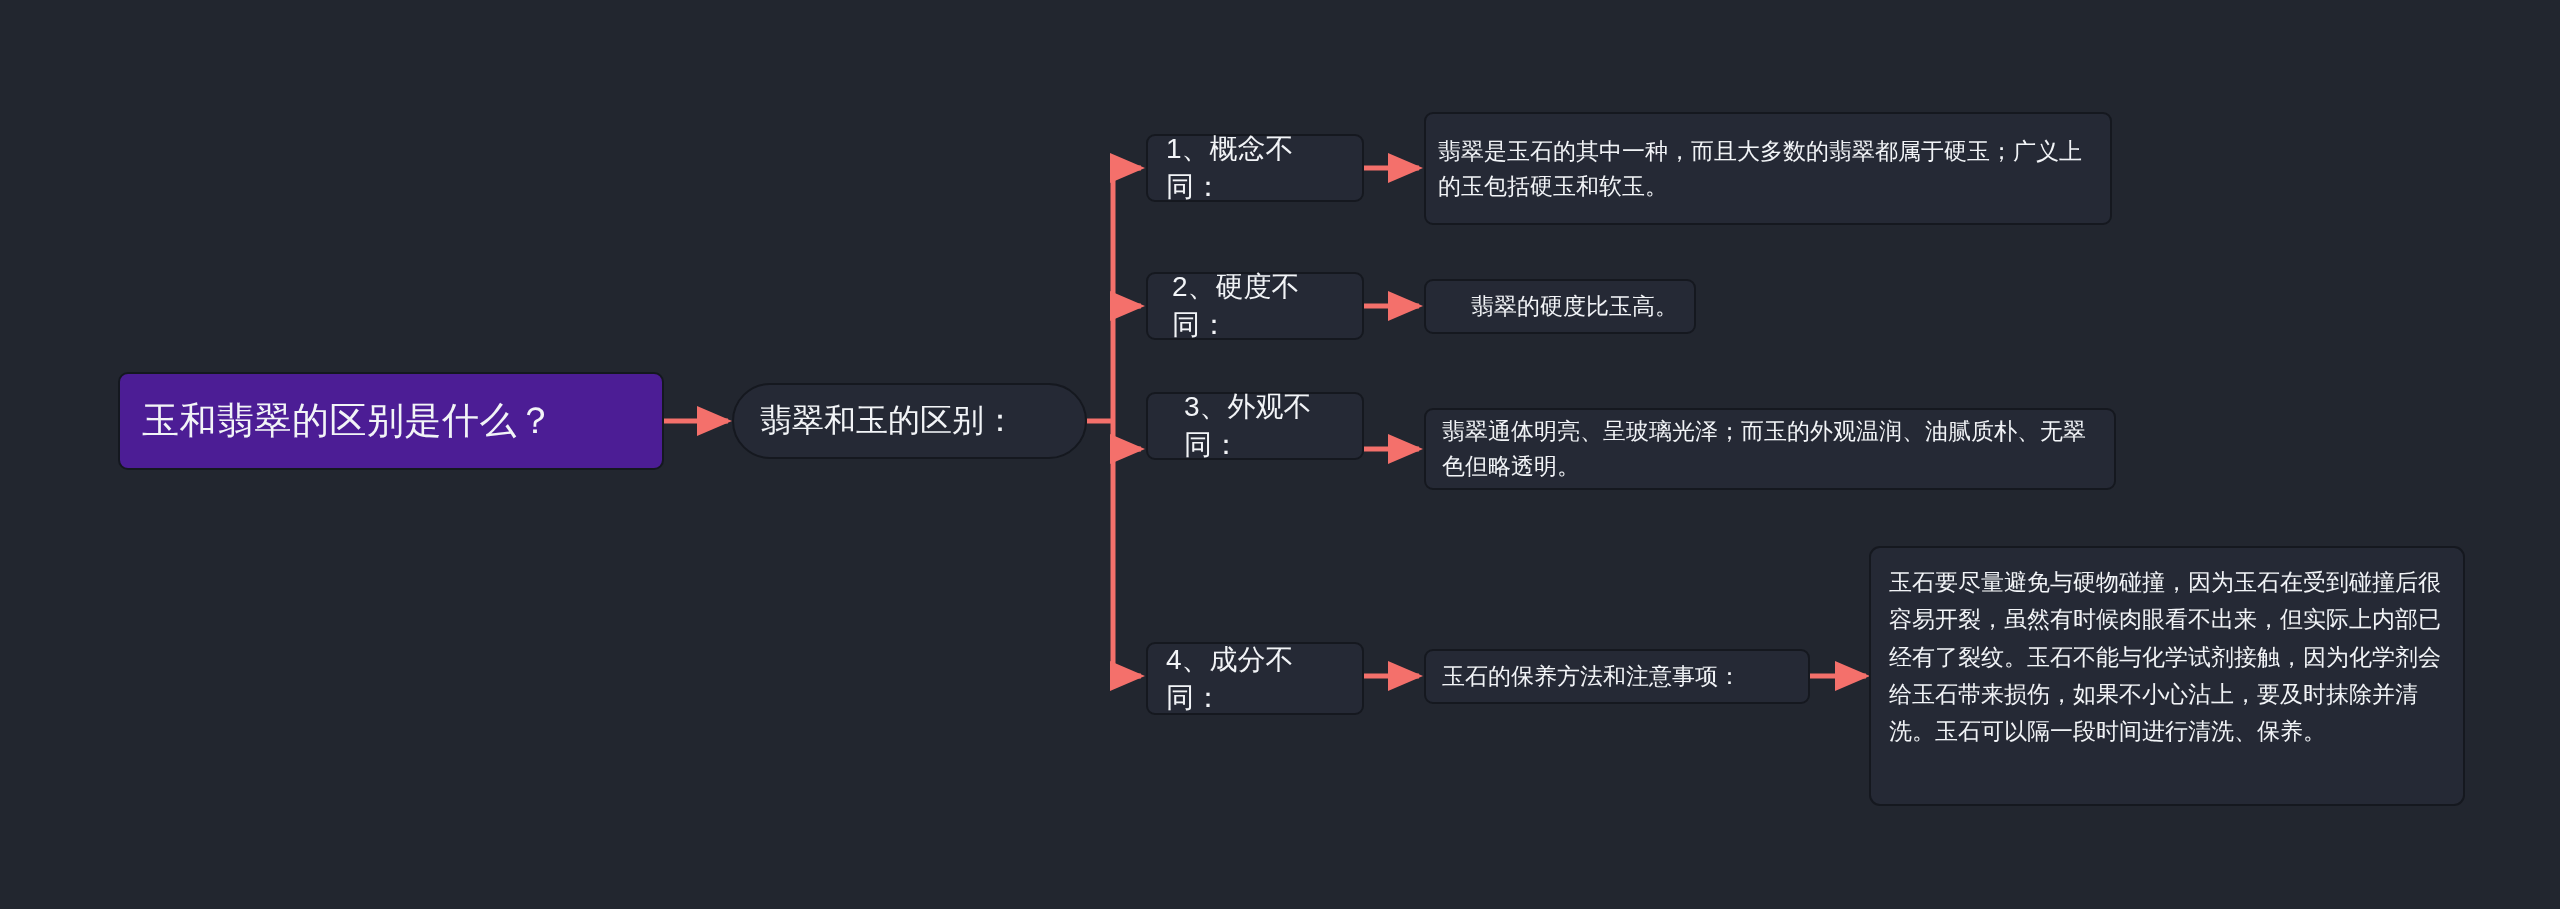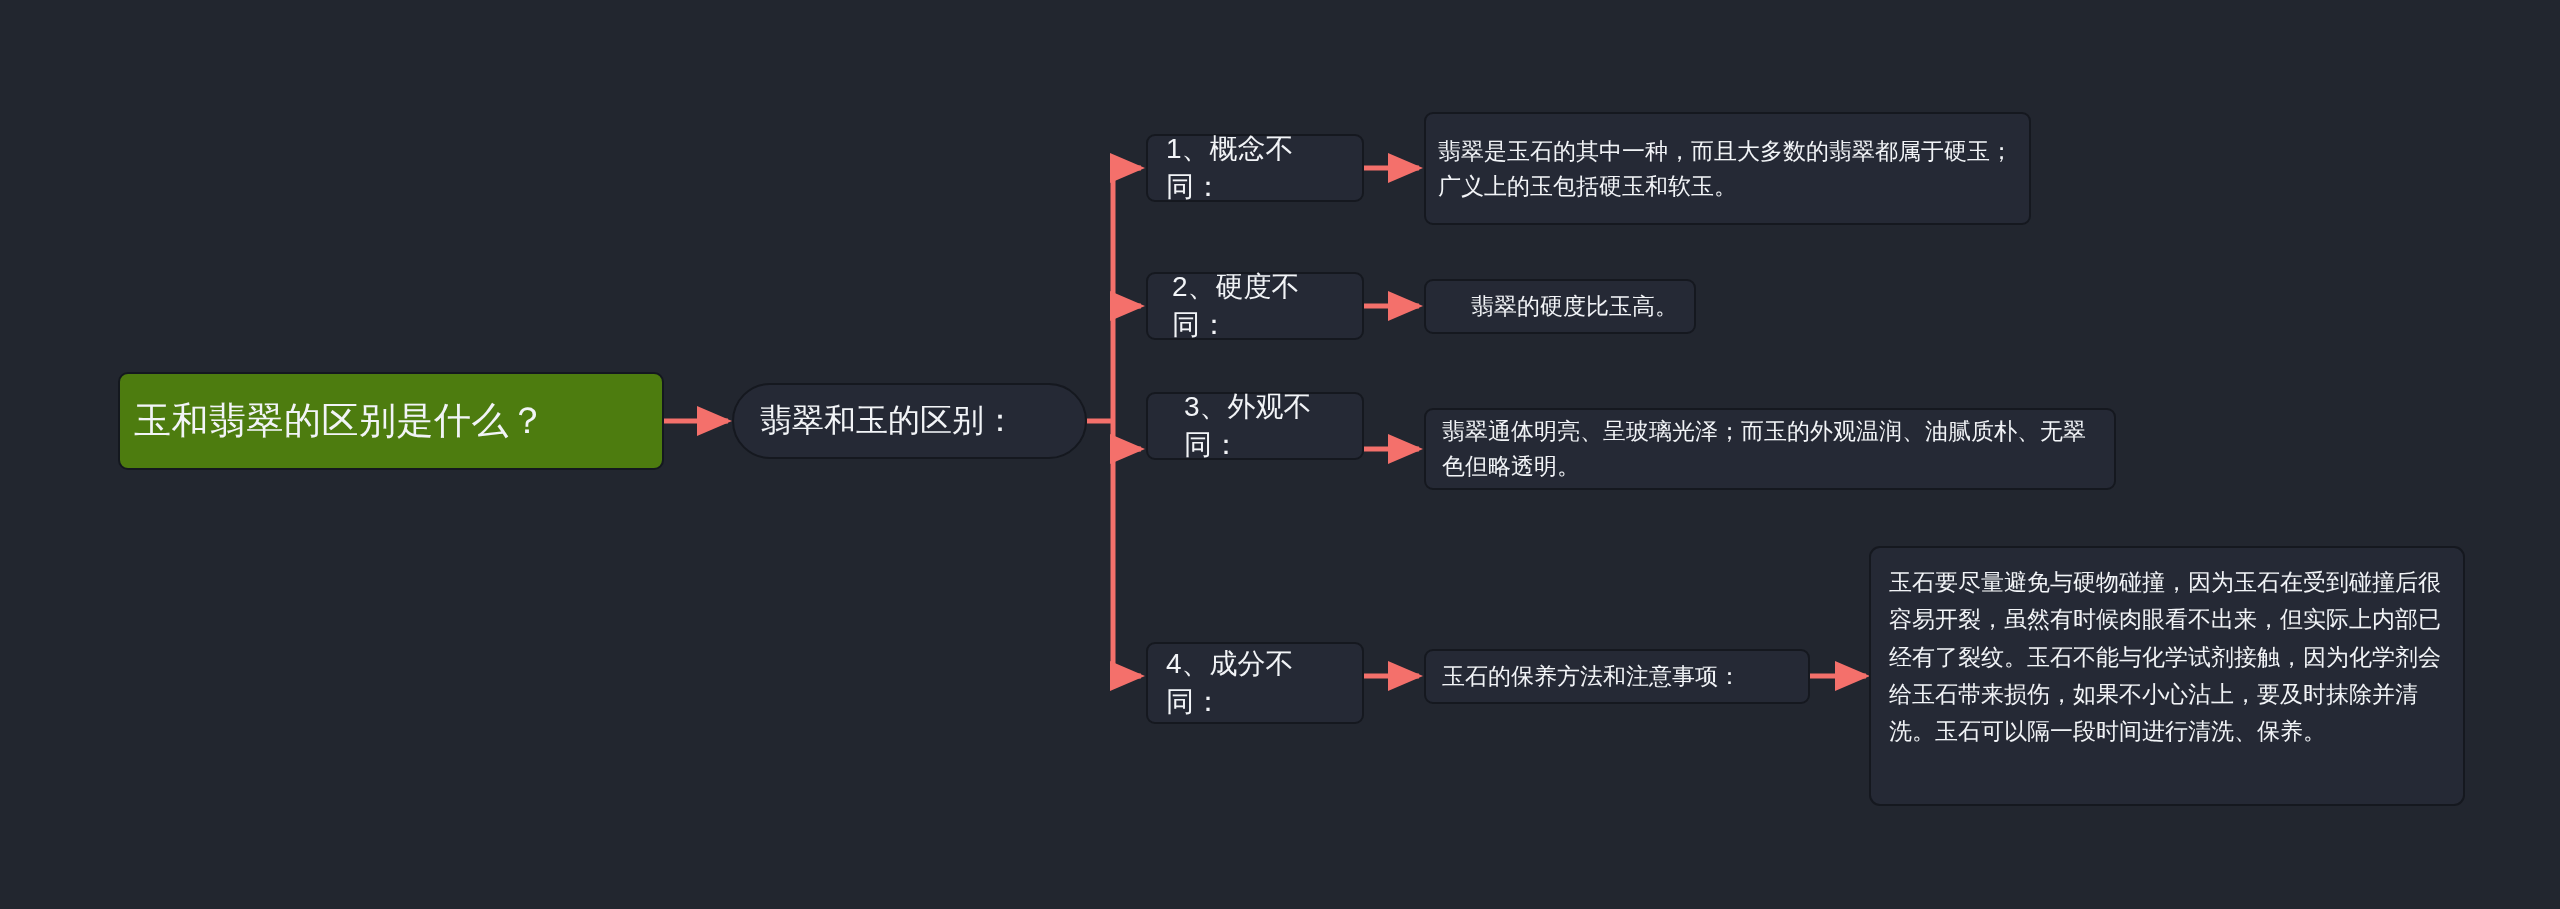--- a/index.html
+++ b/index.html
@@ -24,26 +24,26 @@
   }
   .node {
     position: absolute;
     box-sizing: border-box;
     display: flex;
     align-items: center;
     color: #f2f4f7;
     border-radius: 9px;
   }
   .node-root {
-    background: #4d7c0f;
+    background: #4c1d95;
     border: 2px solid #14181f;
     border-radius: 10px;
     font-size: 37px;
     letter-spacing: 0.5px;
-    padding: 0 14px;
+    padding: 0 22px;
   }
   .node-dark {
     background: #252935;
     border: 2px solid #15181f;
   }
   .node-l2 {
     font-size: 32px;
     padding: 0 26px;
     border-radius: 40px;
   }
@@ -111,39 +111,39 @@
     <span>玉和翡翠的区别是什么？</span>
   </div>
 
   <div class="node node-dark node-l2" style="left:732px; top:383px; width:355px; height:76px;">
     <span>翡翠和玉的区别：</span>
   </div>
 
   <div class="node node-dark node-branch" style="left:1146px; top:134px; width:218px; height:68px;">
     <span>1、概念不同：</span>
   </div>
-  <div class="node node-dark node-leaf" style="left:1424px; top:112px; width:607px; height:113px;padding-left:12px;">
+  <div class="node node-dark node-leaf" style="left:1424px; top:112px; width:688px; height:113px;padding-left:12px;">
     <span class="txt">翡翠是玉石的其中一种，而且大多数的翡翠都属于硬玉；广义上的玉包括硬玉和软玉。</span>
   </div>
 
   <div class="node node-dark node-branch" style="left:1146px; top:272px; width:218px; height:68px;padding-left:24px;">
     <span>2、硬度不同：</span>
   </div>
   <div class="node node-dark node-leaf" style="left:1424px; top:279px; width:272px; height:55px;text-align:right;">
     <span class="txt">翡翠的硬度比玉高。</span>
   </div>
 
   <div class="node node-dark node-branch" style="left:1146px; top:392px; width:218px; height:68px;padding-left:36px;">
     <span>3、外观不同：</span>
   </div>
   <div class="node node-dark node-leaf" style="left:1424px; top:408px; width:692px; height:82px;">
     <span class="txt">翡翠通体明亮、呈玻璃光泽；而玉的外观温润、油腻质朴、无翠色但略透明。</span>
   </div>
 
-  <div class="node node-dark node-branch" style="left:1146px; top:642px; width:218px; height:82px;">
+  <div class="node node-dark node-branch" style="left:1146px; top:642px; width:218px; height:73px;">
     <span>4、成分不同：</span>
   </div>
   <div class="node node-dark node-big" style="left:1869px; top:546px; width:596px; height:260px;">
     <span class="txt">玉石要尽量避免与硬物碰撞，因为玉石在受到碰撞后很容易开裂，虽然有时候肉眼看不出来，但实际上内部已经有了裂纹。玉石不能与化学试剂接触，因为化学剂会给玉石带来损伤，如果不小心沾上，要及时抹除并清洗。玉石可以隔一段时间进行清洗、保养。</span>
   </div>
   <div class="node node-dark node-leaf" style="left:1424px; top:649px; width:386px; height:55px;">
     <span class="txt">玉石的保养方法和注意事项：</span>
   </div>
 
 </div>

